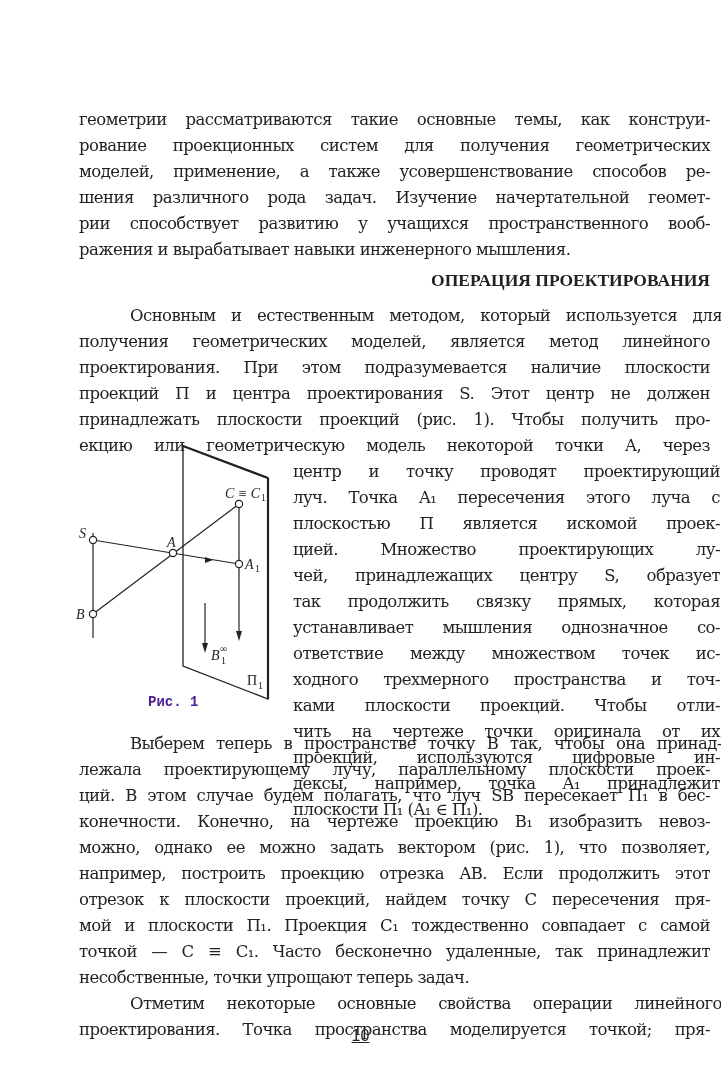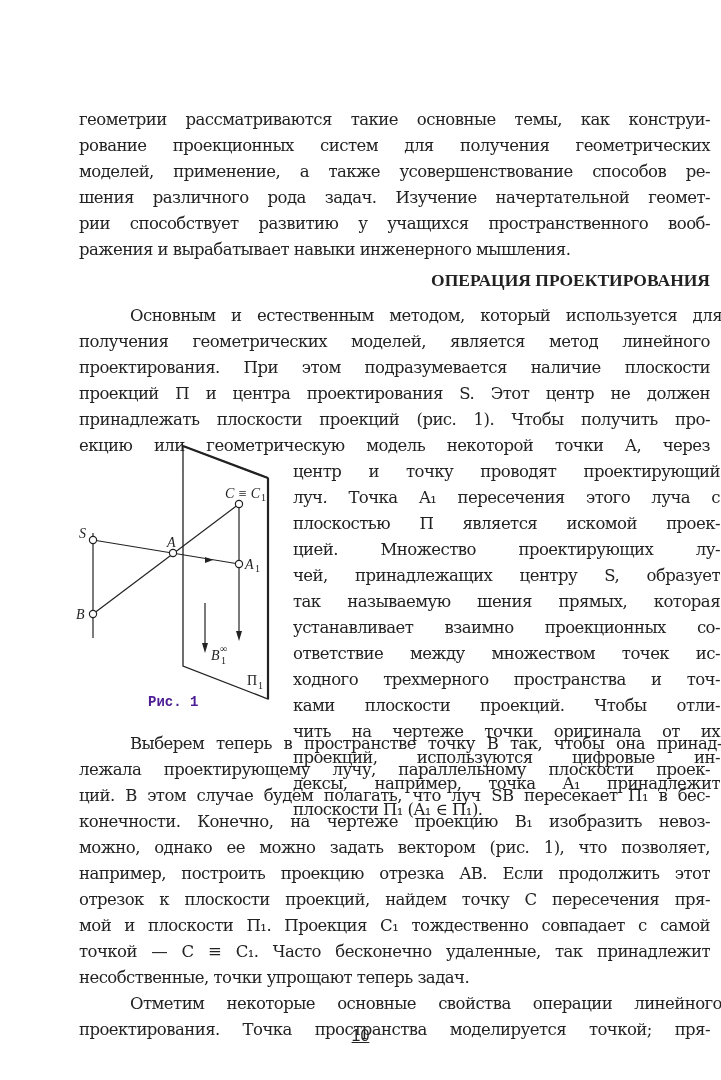--- a/index.html
+++ b/index.html
@@ -69,22 +69,22 @@
     <div class="ln full" style="top:342px">проектирования. При этом подразумевается наличие плоскости</div>
     <div class="ln full" style="top:368px">проекций П и центра проектирования S. Этот центр не должен</div>
     <div class="ln full" style="top:394px">принадлежать плоскости проекций (рис. 1). Чтобы получить про-</div>
     <div class="ln full" style="top:420px">екцию или геометрическую модель некоторой точки A, через</div>
 
     <div class="ln narrow" style="top:446px">центр и точку проводят проектирующий</div>
     <div class="ln narrow" style="top:472px">луч. Точка A₁ пересечения этого луча с</div>
     <div class="ln narrow" style="top:498px">плоскостью П является искомой проек-</div>
     <div class="ln narrow" style="top:524px">цией. Множество проектирующих лу-</div>
     <div class="ln narrow" style="top:550px">чей, принадлежащих центру S, образует</div>
-    <div class="ln narrow" style="top:576px">так называемую шения прямых, которая</div>
-    <div class="ln narrow" style="top:602px">устанавливает взаимно проекционных со-</div>
+    <div class="ln narrow" style="top:576px">так продолжить связку прямых, которая</div>
+    <div class="ln narrow" style="top:602px">устанавливает мышления однозначное со-</div>
     <div class="ln narrow" style="top:628px">ответствие между множеством точек ис-</div>
     <div class="ln narrow" style="top:654px">ходного трехмерного пространства и точ-</div>
     <div class="ln narrow" style="top:680px">ками плоскости проекций. Чтобы отли-</div>
     <div class="ln narrow" style="top:706px">чить на чертеже точки оригинала от их</div>
     <div class="ln narrow" style="top:732px">проекций, используются цифровые ин-</div>
     <div class="ln narrow" style="top:758px">дексы, например, точка A₁ принадлежит</div>
     <div class="ln narrow last" style="top:784px">плоскости П₁ (A₁ ∈ П₁).</div>
   </div>
 
   <svg class="figure" width="721" height="720" viewBox="0 0 721 720">

